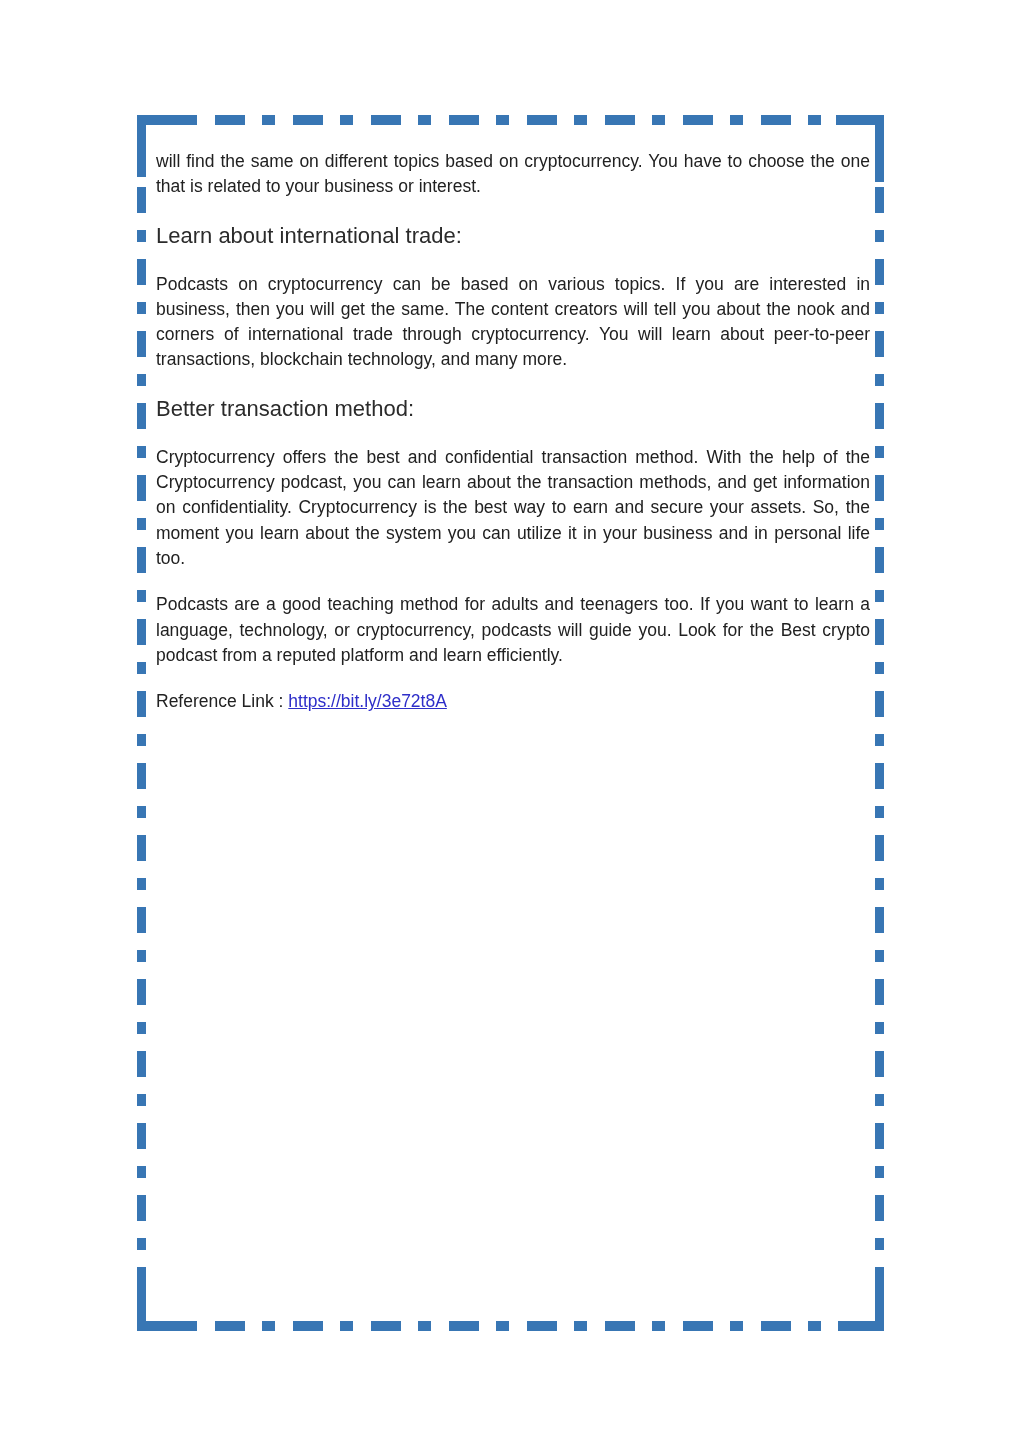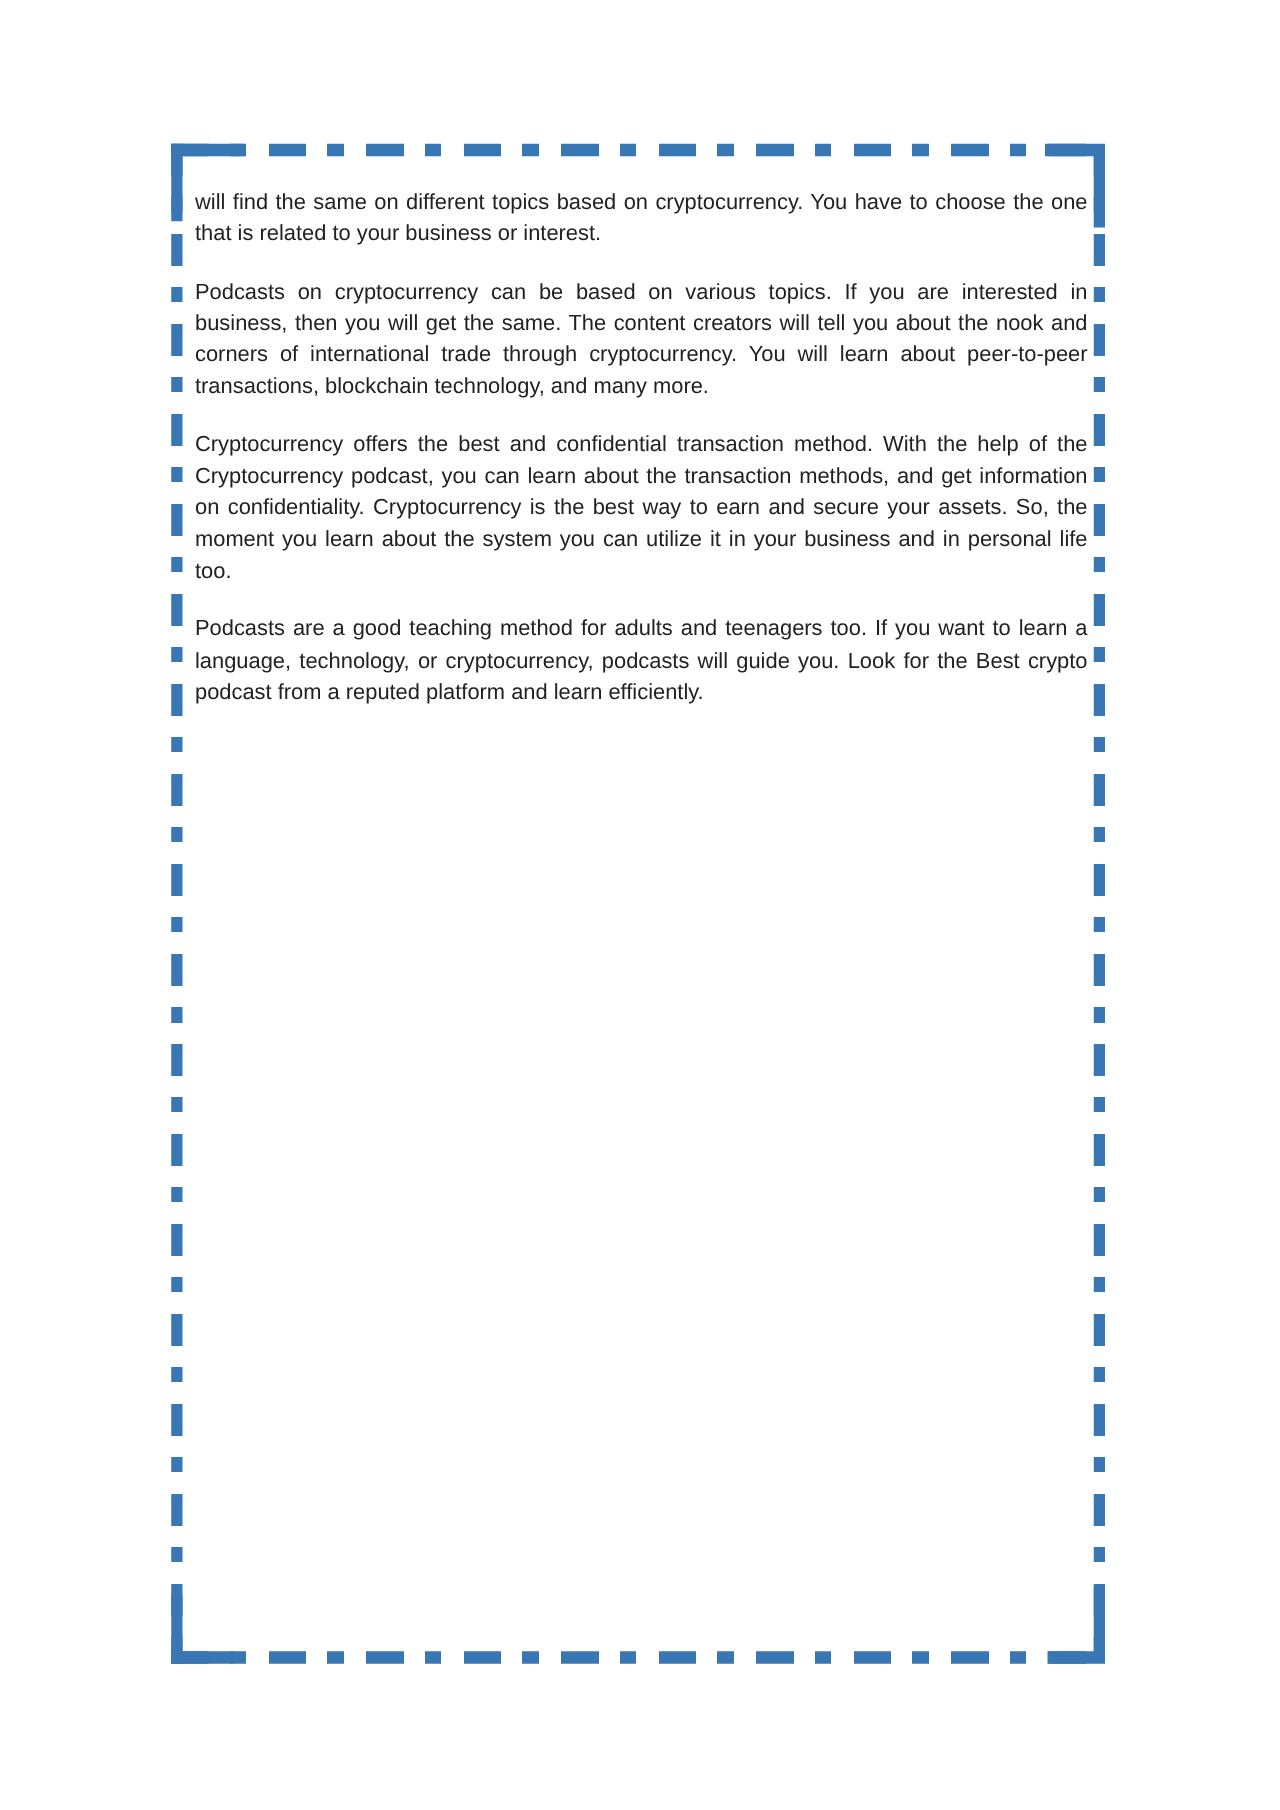--- a/index.html
+++ b/index.html
@@ -110,23 +110,28 @@
     <div class="c c-tr-h"></div>
     <div class="c c-tr-v"></div>
     <div class="c c-bl-h"></div>
     <div class="c c-bl-v"></div>
     <div class="c c-br-h"></div>
     <div class="c c-br-v"></div>
 
     <div class="content">
       <p class="body">will find the same on different topics based on cryptocurrency. You have to choose the one that is related to your business or interest.</p>
 
+      <h2 class="heading">Learn about international trade:</h2>
 
       <p class="body">Podcasts on cryptocurrency can be based on various topics. If you are interested in business, then you will get the same. The content creators will tell you about the nook and corners of international trade through cryptocurrency. You will learn about peer-to-peer transactions, blockchain technology, and many more.</p>
 
+      <h2 class="heading">Better transaction method:</h2>
 
       <p class="body">Cryptocurrency offers the best and confidential transaction method. With the help of the Cryptocurrency podcast, you can learn about the transaction methods, and get information on confidentiality. Cryptocurrency is the best way to earn and secure your assets. So, the moment you learn about the system you can utilize it in your business and in personal life too.</p>
 
       <p class="body">Podcasts are a good teaching method for adults and teenagers too. If you want to learn a language, technology, or cryptocurrency, podcasts will guide you. Look for the Best crypto podcast from a reputed platform and learn efficiently.</p>
 
+      <p class="ref">
+        <span>Reference Link : </span><a href="#">https://bit.ly/3e72t8A</a>
+      </p>
     </div>
   </div>
 </div>
 
 </body></html>

